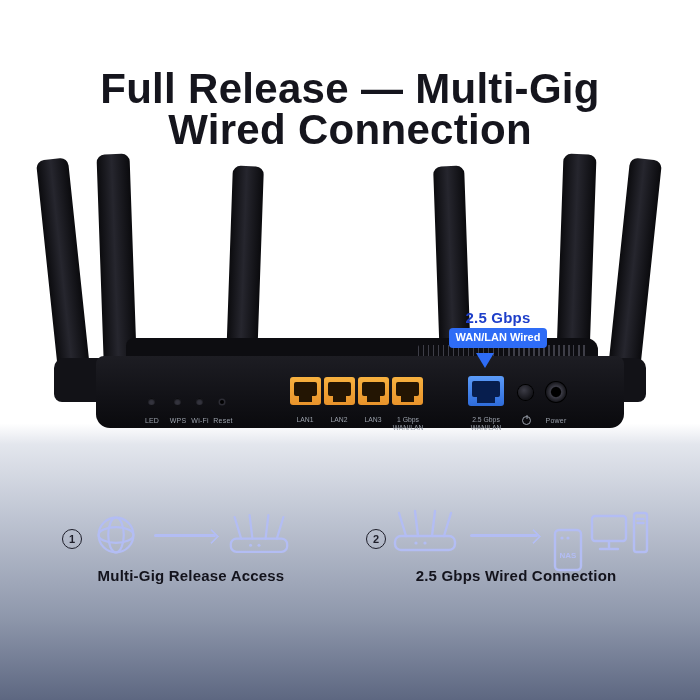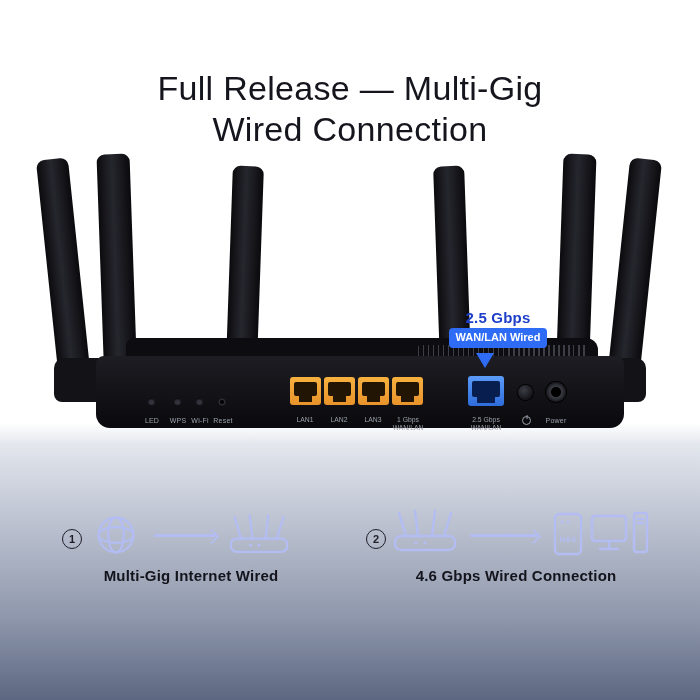--- a/index.html
+++ b/index.html
@@ -3,21 +3,21 @@
 <meta charset="utf-8">
 <style>
   html,body{margin:0;padding:0;background:#fff;}
   .scene{
     position:relative;width:700px;height:700px;overflow:hidden;
     font-family:"Liberation Sans",sans-serif;
     background:linear-gradient(180deg,#ffffff 0%,#ffffff 60.5%,#e3e6ed 63.5%,#bec4d2 74%,#8f98ac 88%,#5d6781 100%);
   }
   
   .title{position:absolute;top:68px;left:0;width:100%;text-align:center;color:#15151d;
-         font-size:34px;font-weight:400;line-height:41px;letter-spacing:.3px;}
+         font-size:42px;font-weight:700;line-height:41px;letter-spacing:.3px;}
   
   .antenna{position:absolute;background:linear-gradient(90deg,#0b0b0e,#26262e 45%,#0a0a0d);
            border-radius:8px 8px 3px 3px;transform-origin:50% 100%;}
   #a1{left:58px;top:158px;width:32px;height:212px;transform:rotate(-6deg);}
   #a2{left:104px;top:154px;width:33px;height:216px;transform:rotate(-2deg);}
   #a3{left:226px;top:166px;width:31px;height:198px;transform:rotate(2deg);}
   #a4{left:440px;top:166px;width:31px;height:198px;transform:rotate(-2deg);}
   #a5{left:556px;top:154px;width:33px;height:216px;transform:rotate(2deg);}
   #a6{left:608px;top:158px;width:32px;height:212px;transform:rotate(6deg);}
   .nub{position:absolute;top:358px;height:44px;background:#121217;border-radius:10px 10px 8px 8px;}
@@ -66,21 +66,21 @@
   #step1{left:56px;top:504px;width:270px;height:84px;}
   #step2{left:358px;top:504px;width:300px;height:84px;}
   .num{position:absolute;width:18px;height:18px;border:1.5px solid #1e1e2a;border-radius:50%;
        color:#1e1e2a;font-size:11px;font-weight:bold;display:flex;align-items:center;justify-content:center;}
   #step1 .num{left:6px;top:25px;} #step2 .num{left:8px;top:25px;}
   .icon{position:absolute;}
   .icon svg{display:block;width:100%;height:100%;}
   #globe1{left:38px;top:9px;width:44px;height:44px;}
   #router1{left:172px;top:6px;width:62px;height:46px;}
   #router2{left:34px;top:2px;width:66px;height:48px;}
-  #nas2{left:194px;top:8px;width:32px;height:44px;}
+  #nas2{left:194px;top:24px;width:32px;height:44px;}
   #desktop2{left:232px;top:6px;width:60px;height:46px;}
   .flow-arrow{position:absolute;height:2.5px;background:#b3bdf4;border-radius:2px;}
   #arrow1{left:98px;top:30px;width:62px;}
   #arrow2{left:112px;top:30px;width:68px;}
   .flow-arrow::after{content:"";position:absolute;right:-1px;top:-3.2px;width:9px;height:9px;
                      border-top:2.5px solid #b3bdf4;border-right:2.5px solid #b3bdf4;
                      transform:rotate(45deg);border-radius:1px;}
   .step-label{position:absolute;top:63px;left:0;width:100%;text-align:center;font-size:15px;
               font-weight:bold;color:#13131c;letter-spacing:.2px;}
   #step2 .step-label{left:8px;}
@@ -175,21 +175,21 @@
       <svg viewBox="0 0 66 48" class="sketch">
         <line x1="14" y1="30" x2="7" y2="7"></line>
         <line x1="26" y1="30" x2="23" y2="5"></line>
         <line x1="40" y1="30" x2="43" y2="5"></line>
         <line x1="52" y1="30" x2="59" y2="7"></line>
         <rect x="3" y="30" width="60" height="14" rx="6"></rect>
         <circle cx="24" cy="37" r="1.6" fill="#b3bdf4" stroke="none"></circle>
         <circle cx="33" cy="37" r="1.6" fill="#b3bdf4" stroke="none"></circle>
       </svg>
     </span>
-    <div class="step-label">Multi-Gig Internet Wired</div>
+    <div class="step-label">Multi-Gig Release Access</div>
   </div>
 
   <div class="step" id="step2">
     <div class="num">2</div>
     <span class="icon" id="router2">
       <svg viewBox="0 0 66 48" class="sketch">
         <line x1="14" y1="30" x2="7" y2="7"></line>
         <line x1="26" y1="30" x2="23" y2="5"></line>
         <line x1="40" y1="30" x2="43" y2="5"></line>
         <line x1="52" y1="30" x2="59" y2="7"></line>
@@ -210,16 +210,16 @@
     <span class="icon" id="desktop2">
       <svg viewBox="0 0 60 46" class="sketch">
         <rect x="2" y="6" width="34" height="25" rx="3"></rect>
         <line x1="19" y1="31" x2="19" y2="38"></line>
         <line x1="10" y1="39" x2="28" y2="39"></line>
         <rect x="44" y="3" width="13" height="39" rx="2.5"></rect>
         <line x1="47.5" y1="9" x2="53.5" y2="9"></line>
         <line x1="47.5" y1="13" x2="53.5" y2="13"></line>
       </svg>
     </span>
-    <div class="step-label">4.6 Gbps Wired Connection</div>
+    <div class="step-label">2.5 Gbps Wired Connection</div>
   </div>
 
 </div>
 
 </body></html>

